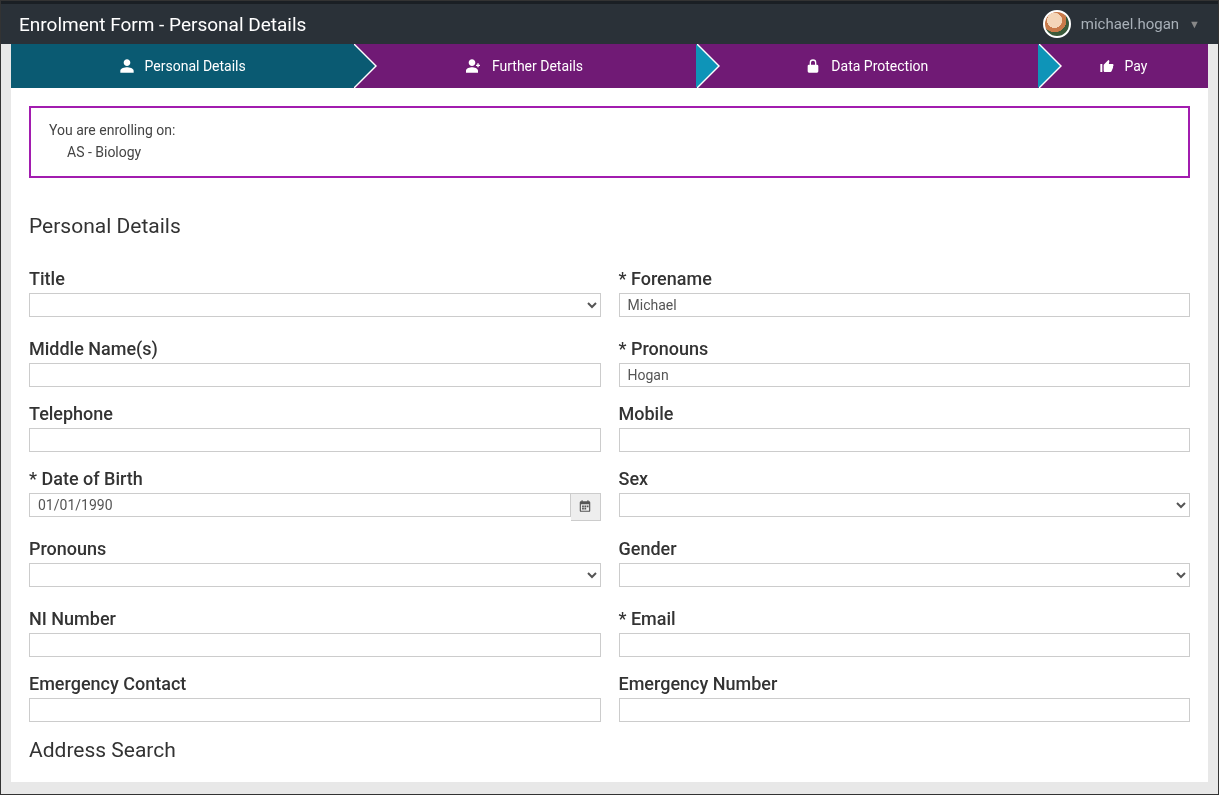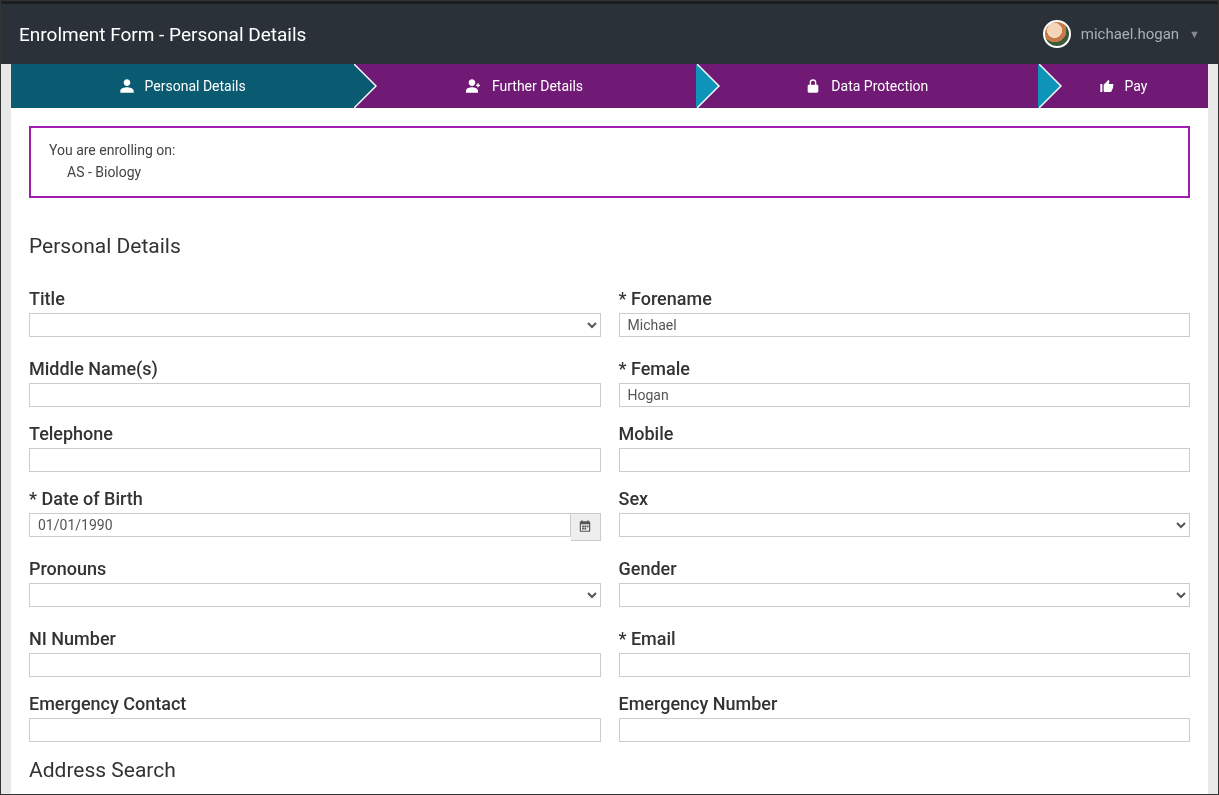--- a/index.html
+++ b/index.html
@@ -17,21 +17,21 @@
     background: #2a3138;
     border-top: 3px solid #1a1f24;
   }
   .topbar {
     background: #2a3138;
     color: #fff;
     display: flex;
     align-items: center;
     justify-content: space-between;
     padding: 0 18px;
-    height: 60px;
+    height: 40px;
   }
   .topbar h1 {
     font-size: 19px;
     font-weight: 400;
     color: #fff;
   }
   .user-menu {
     display: flex;
     align-items: center;
     gap: 10px;
@@ -246,21 +246,21 @@
         <div class="field">
           <label>* Forename</label>
           <input type="text" value="Michael" style="">
         </div>
 
         <div class="field">
           <label>Middle Name(s)</label>
           <input type="text" value="" style="">
         </div>
         <div class="field">
-          <label>* Female</label>
+          <label>* Pronouns</label>
           <input type="text" value="Hogan" style="">
         </div>
 
         <div class="field">
           <label>Telephone</label>
           <input type="text" value="" style="">
         </div>
         <div class="field">
           <label>Mobile</label>
           <input type="text" value="" style="">

